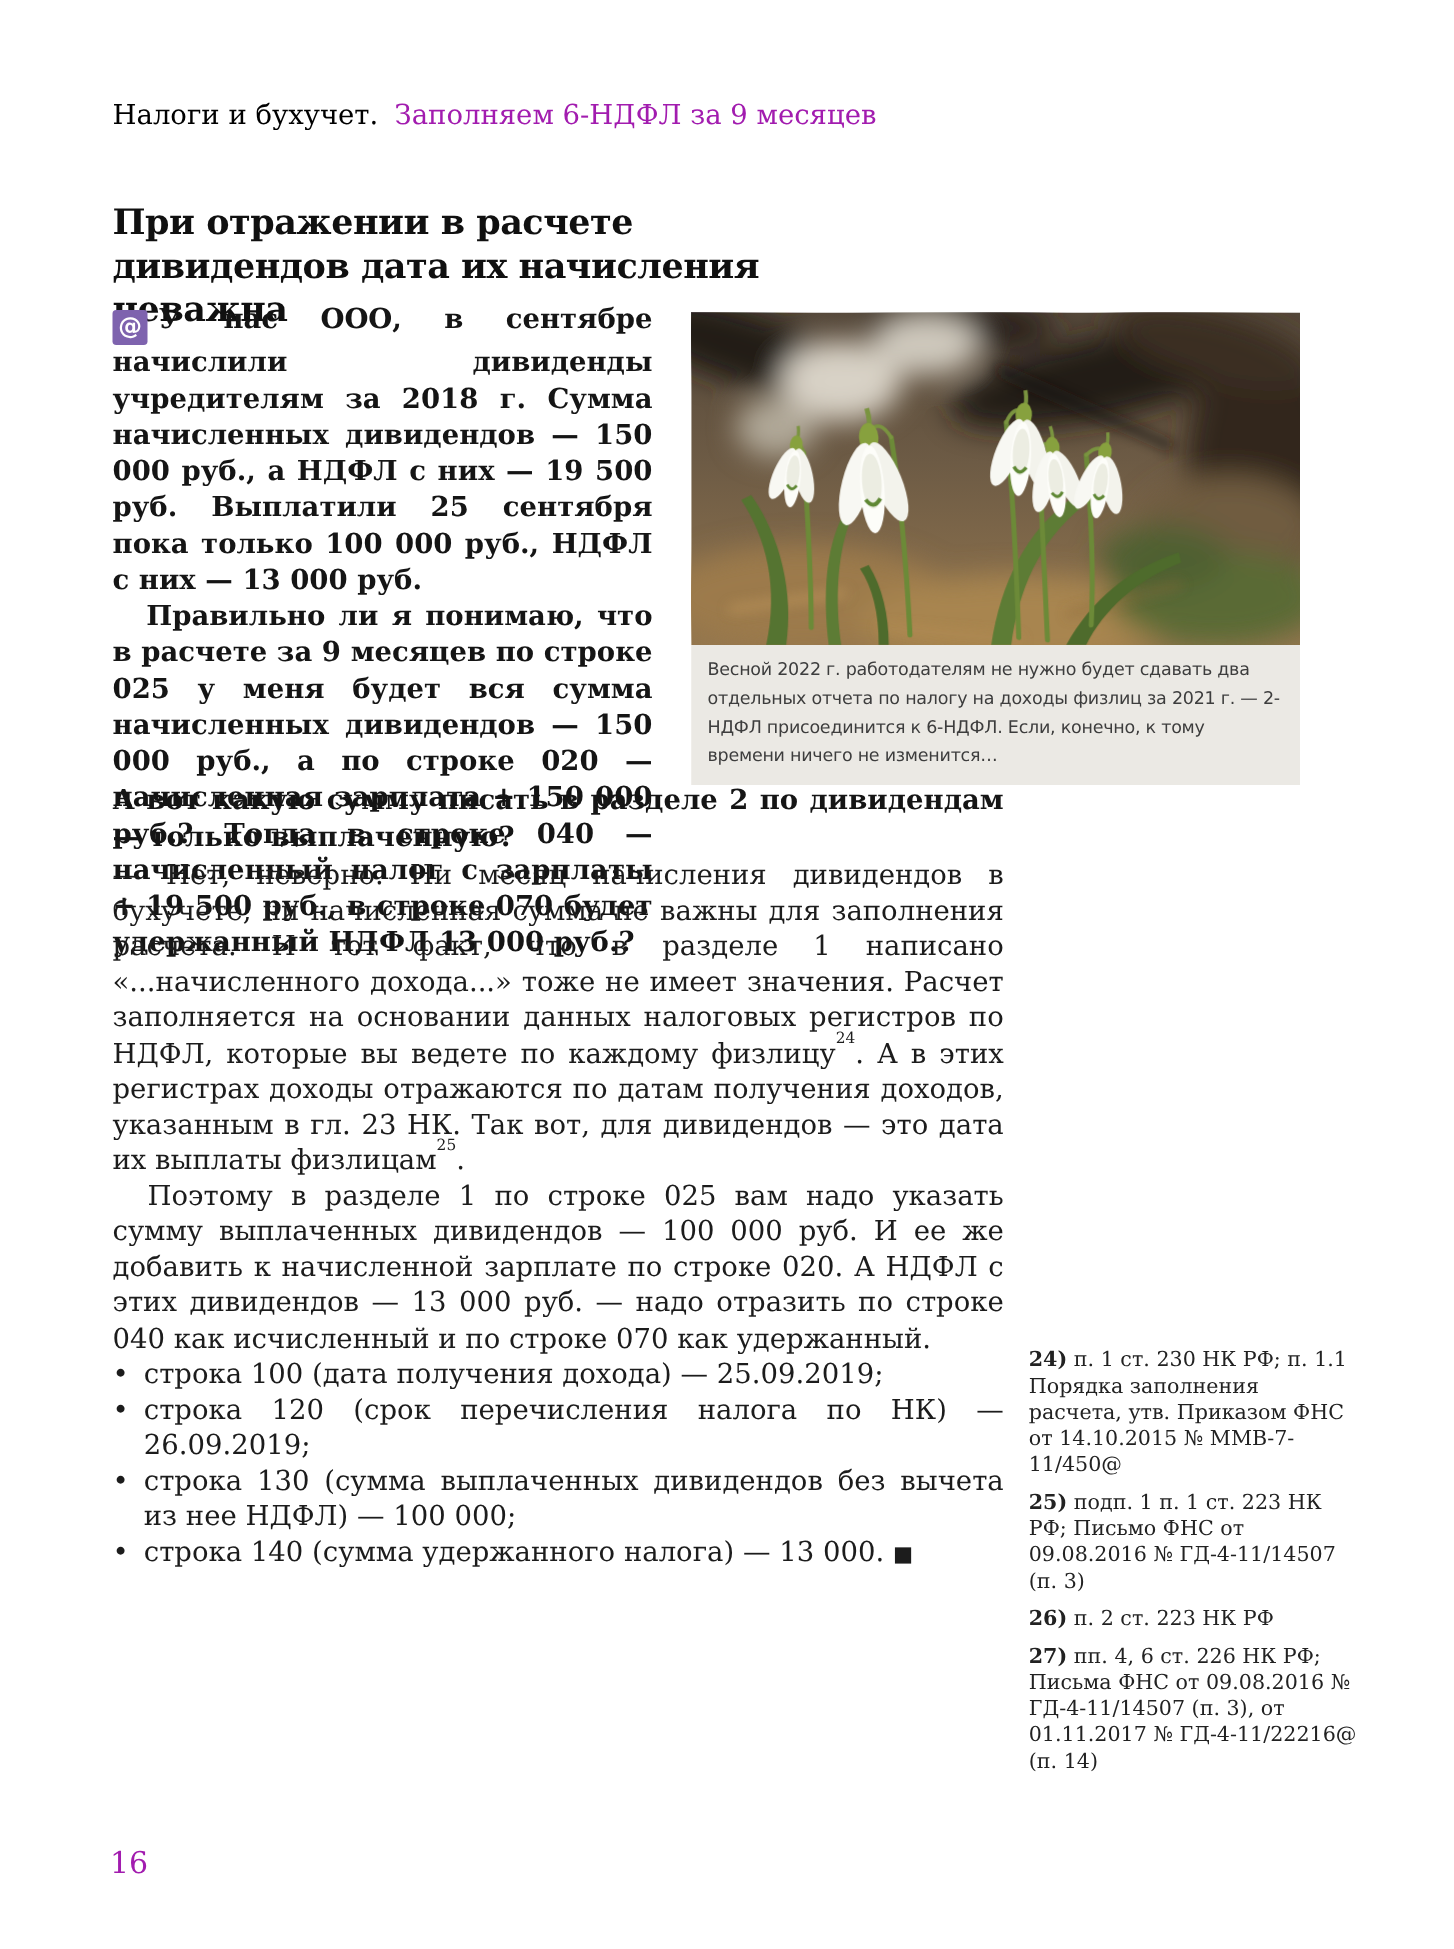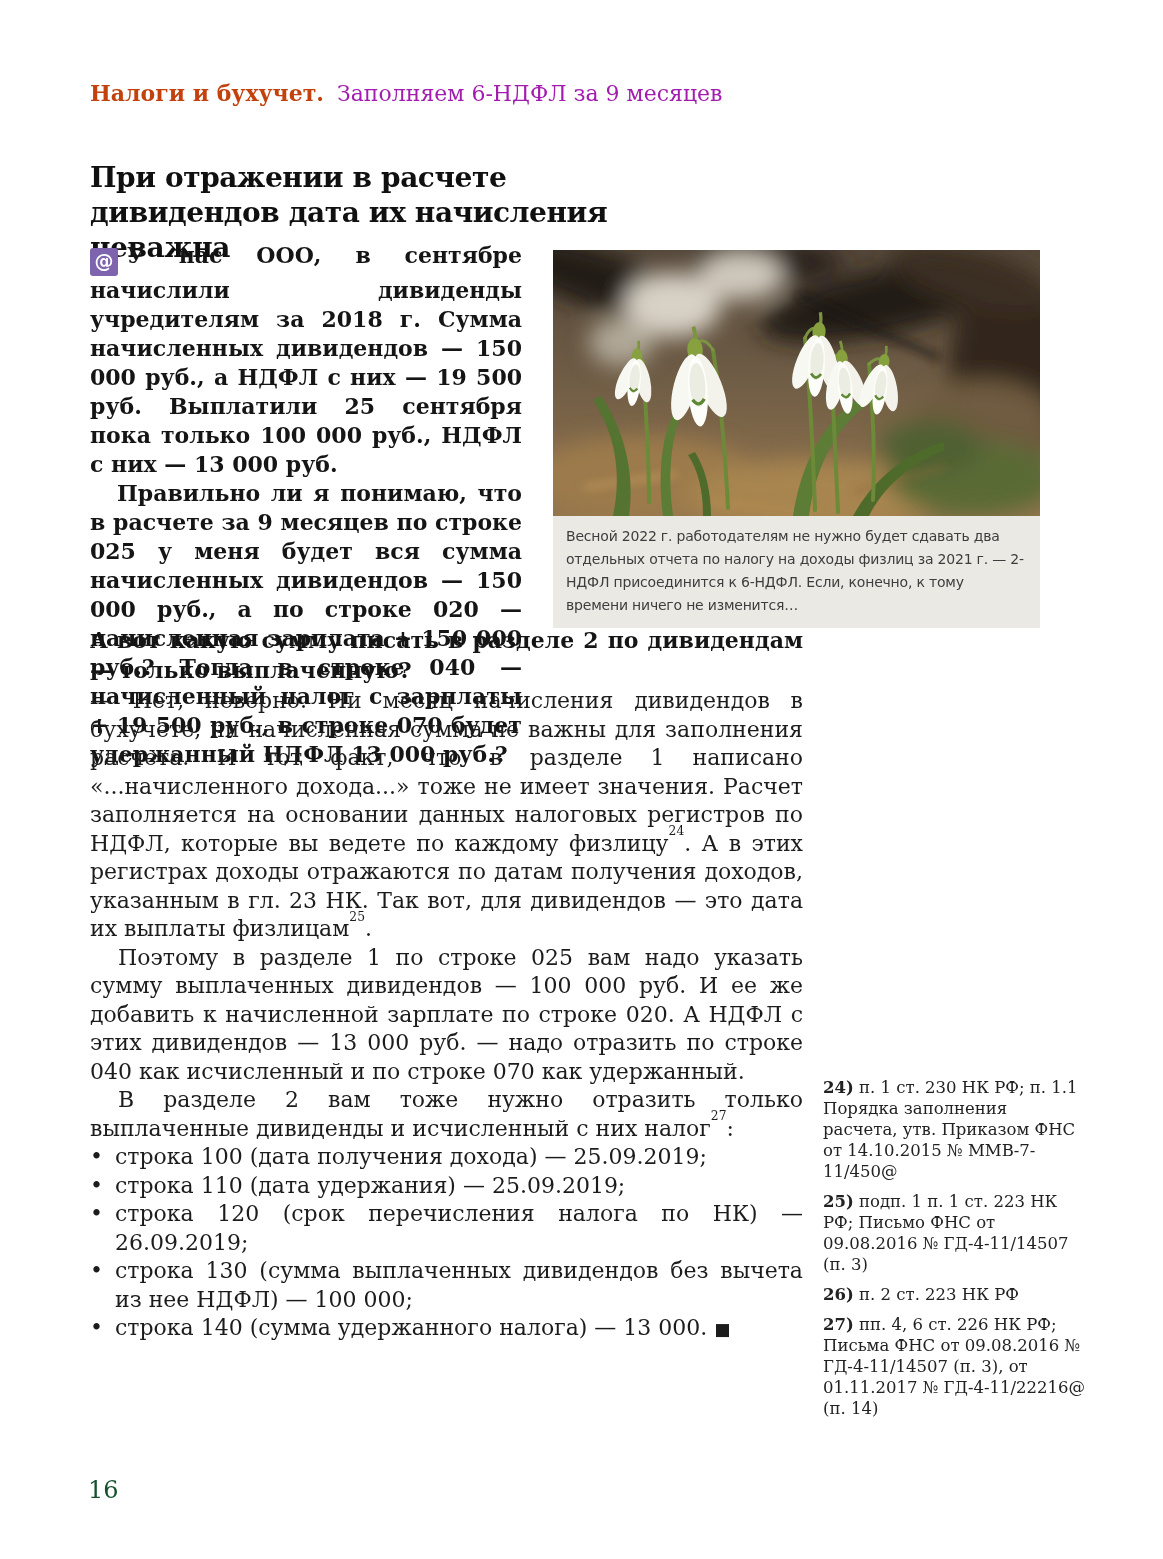--- a/index.html
+++ b/index.html
@@ -2,21 +2,21 @@
 <html><head>
 <meta charset="utf-8">
 <style>
   html,body { margin:0; padding:0; background:#ffffff; }
   .page {
     position:relative; width:1163px; height:1559px; background:#ffffff;
     font-family:"DejaVu Serif", serif; color:#1c1c1c; overflow:hidden;
   }
   
   .runhead { position:absolute; left:90px; top:80px; font-size:22px; white-space:nowrap; }
-  .runhead .brand { font-weight:bold; color:#c2410c; }
+  .runhead .brand { font-weight:normal; color:#000000; }
   .runhead .topic { color:#a21caf; margin-left:6px; }
   
   .title {
     position:absolute; left:90px; top:160px; width:600px; margin:0;
     font-size:28px; line-height:35px; font-weight:bold; color:#101010; letter-spacing:-0.4px;
   }
   
   .question {
     position:absolute; left:90px; top:241px; width:432px;
     font-size:22px; line-height:29px; font-weight:bold; text-align:justify; color:#151515;
@@ -49,21 +49,21 @@
   .bullet { display:inline-block; width:25px; margin-left:-25px; }
   .endmark { font-family:"DejaVu Sans", sans-serif; font-size:17px; }
   
   .footnotes {
     position:absolute; left:823px; top:1077px; width:263px;
     font-size:16.5px; line-height:21px; color:#222222; text-align:left;
   }
   .footnotes p { margin:0 0 9px 0; }
   .footnotes b { font-weight:bold; }
   
-  .pagenum { position:absolute; left:88px; top:1476px; font-size:24px; color:#14532d; }
+  .pagenum { position:absolute; left:88px; top:1476px; font-size:24px; color:#a21caf; }
 </style>
 </head>
 <body>
 
 <div class="page">
 
   <div class="runhead">
     <span class="brand">Налоги и бухучет.</span>
     <span class="topic">Заполняем 6-НДФЛ за 9 месяцев</span>
   </div>
@@ -151,24 +151,22 @@
       <use href="#snowdrop" transform="translate(289,108) scale(0.95) rotate(-6)"></use>
       <use href="#snowdrop" transform="translate(331,112) scale(0.9) rotate(8)"></use>
     </svg>
     <figcaption class="caption">Весной 2022 г. работодателям не нужно будет сдавать два отдельных отчета по налогу на доходы физлиц за 2021 г. — 2-НДФЛ присоединится к 6-НДФЛ. Если, конечно, к тому времени ничего не изменится…</figcaption>
   </figure>
 
   <div class="main-lower">
     <p class="qcont">А вот какую сумму писать в разделе 2 по дивидендам — только выплаченную?</p>
     <p class="ap"><span>— Нет, неверно. Ни месяц начисления дивидендов в бухучете, ни начисленная сумма не важны для заполнения расчета. И тот факт, что в разделе 1 написано «...начисленного дохода...» тоже не имеет значения. Расчет заполняется на основании данных налоговых регистров по НДФЛ, которые вы ведете по каждому физлицу</span><sup class="fnref">24</sup><span>. А в этих регистрах доходы отражаются по датам получения доходов, указанным в гл. 23 НК. Так вот, для дивидендов — это дата их выплаты физлицам</span><sup class="fnref">25</sup><span>.</span></p>
     <p class="ap indent">Поэтому в разделе 1 по строке 025 вам надо указать сумму выплаченных дивидендов — 100 000 руб. И ее же добавить к начисленной зарплате по строке 020. А НДФЛ с этих дивидендов — 13 000 руб. — надо отразить по строке 040 как исчисленный и по строке 070 как удержанный.</p>
-    <p class="ap indent"><span>В разделе 2 вам тоже нужно отразить только выплаченные дивиденды и исчисленный с них налог</span><sup class="fnref">27</sup><span>:</span></p>
     <ul class="bullets">
       <li><span class="bullet">•</span><span>строка 100 (дата получения дохода) — 25.09.2019;</span></li>
-      <li><span class="bullet">•</span><span>строка 110 (дата удержания) — 25.09.2019;</span></li>
       <li><span class="bullet">•</span><span>строка 120 (срок перечисления налога по НК) — 26.09.2019;</span></li>
       <li><span class="bullet">•</span><span>строка 130 (сумма выплаченных дивидендов без вычета из нее НДФЛ) — 100 000;</span></li>
       <li><span class="bullet">•</span><span>строка 140 (сумма удержанного налога) — 13 000.</span> <span class="endmark">■</span></li>
     </ul>
   </div>
 
   <aside class="footnotes">
     <p><b>24)</b> <span>п. 1 ст. 230 НК РФ; п. 1.1 Порядка заполнения расчета, утв. Приказом ФНС от 14.10.2015 № ММВ-7-11/450@</span></p>
     <p><b>25)</b> <span>подп. 1 п. 1 ст. 223 НК РФ; Письмо ФНС от 09.08.2016 № ГД-4-11/14507 (п. 3)</span></p>
     <p><b>26)</b> <span>п. 2 ст. 223 НК РФ</span></p>

